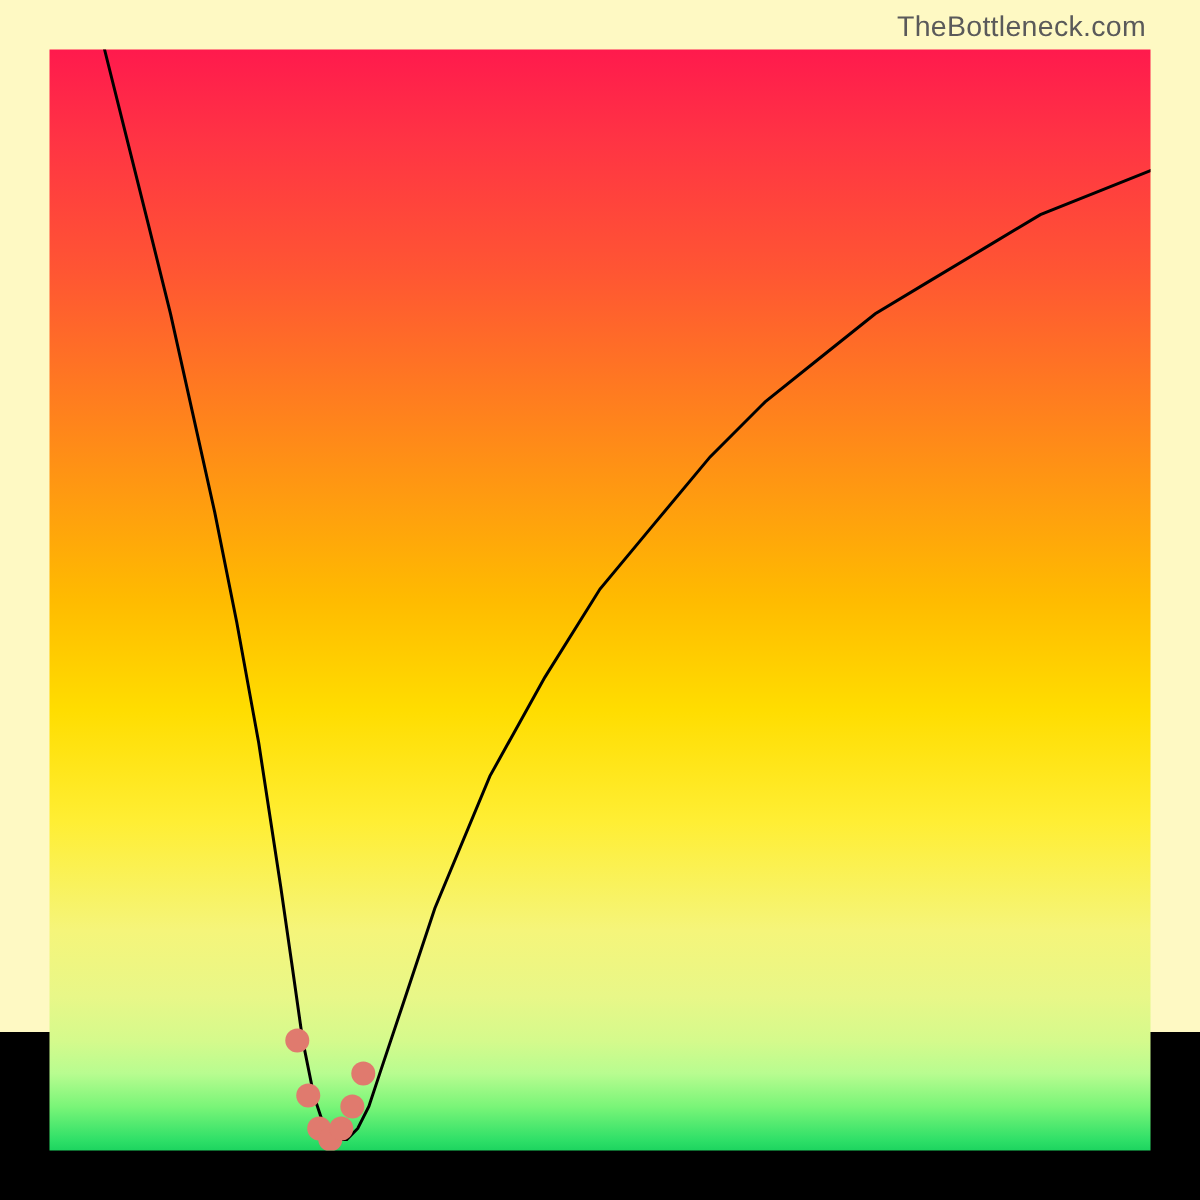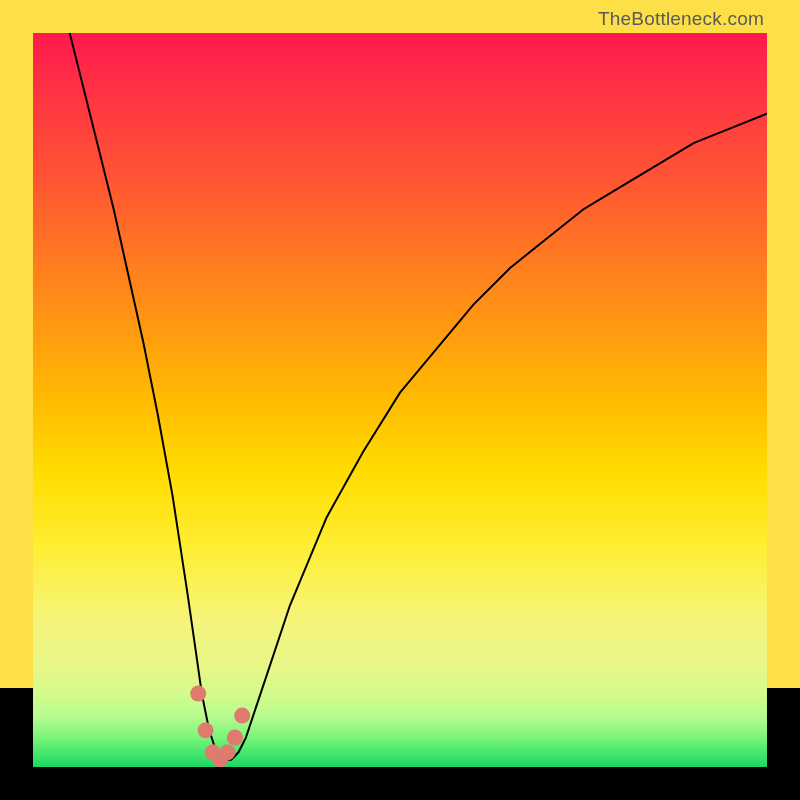--- a/index.html
+++ b/index.html
@@ -1,21 +1,21 @@
 <!DOCTYPE html>
 <html><head>
 <meta charset="utf-8">
 <style>
   * { margin: 0; padding: 0; box-sizing: border-box; }
   html, body { width: 800px; height: 800px; overflow: hidden; background: #000; }
   .container {
     position: relative;
     width: 800px;
     height: 688px;
-    background: #fde047;
+    background: #fef9c3;
   }
   .plot-area {
     position: absolute;
     left: 33px;
     top: 33px;
     width: 734px;
     height: 734px;
     background: linear-gradient(to bottom,
       #ff1a4d 0%,
       #ff3344 8%,

